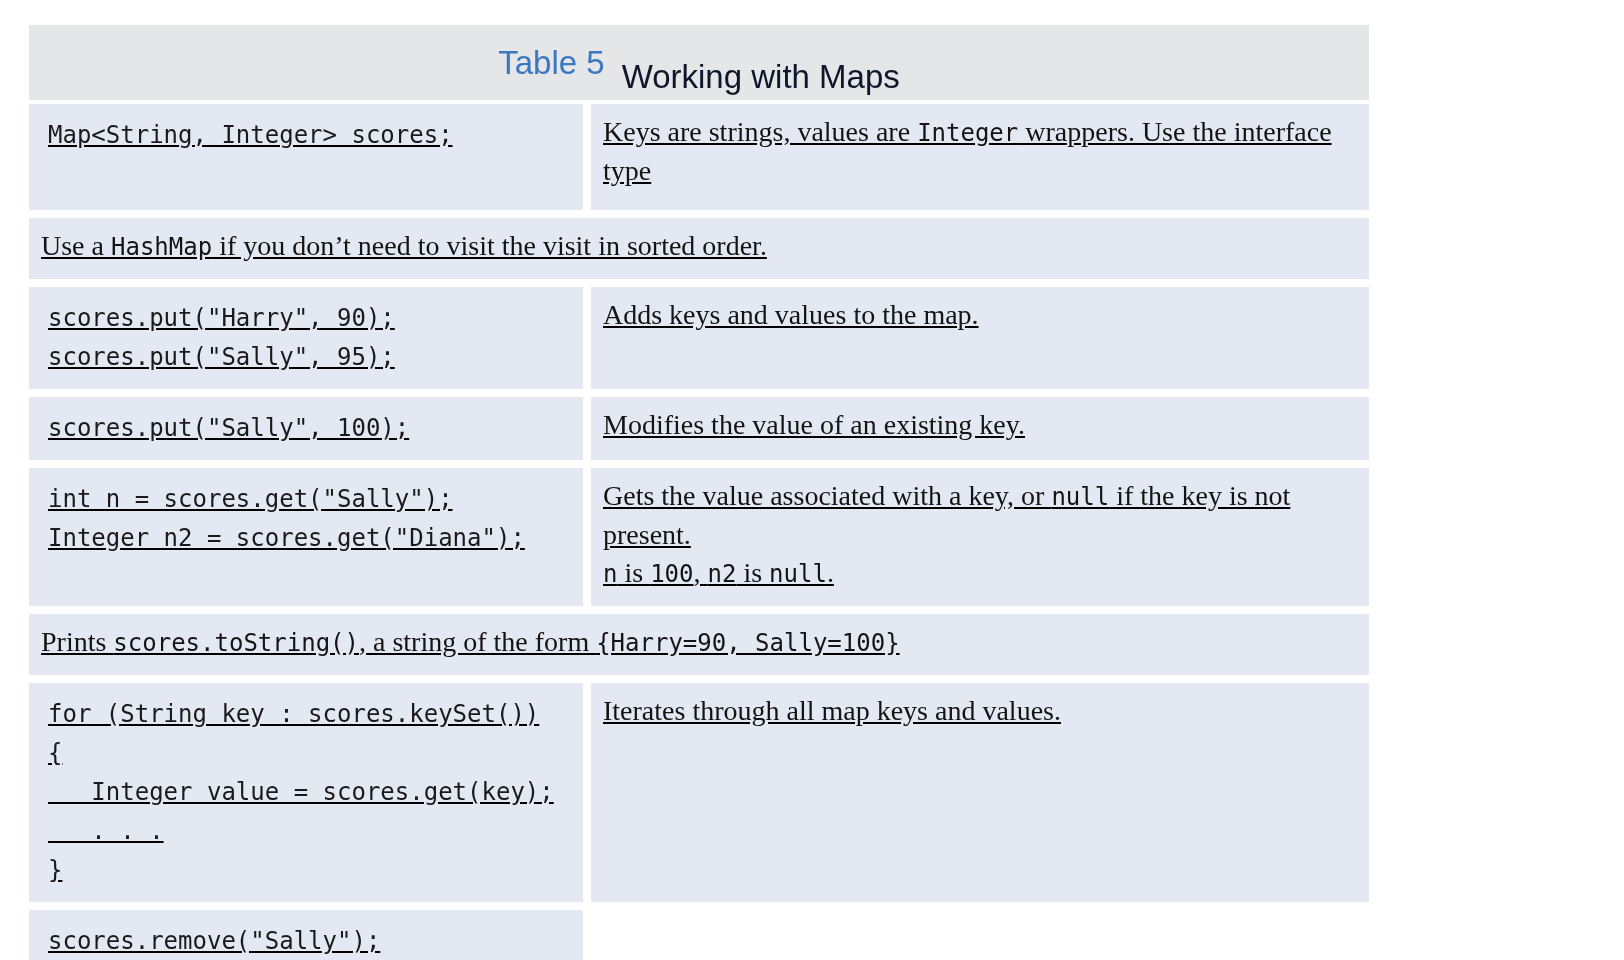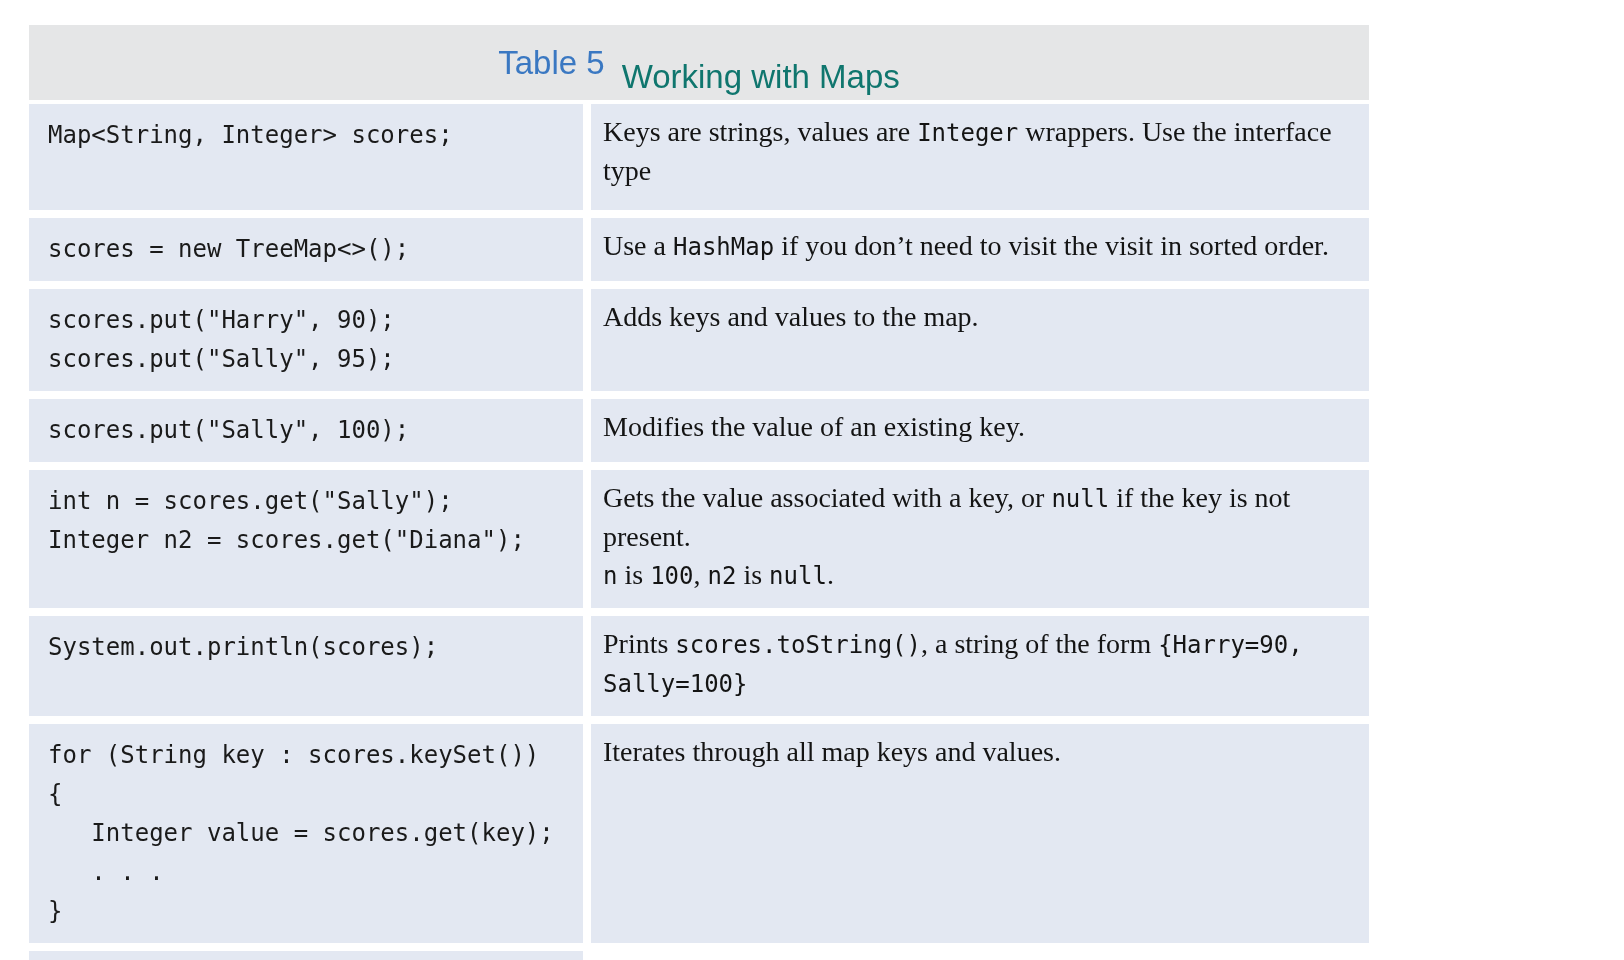--- a/index.html
+++ b/index.html
@@ -19,22 +19,22 @@
   .table-header {
     height: 75px;
     background: #e5e6e7;
     display: flex;
     align-items: center;
     justify-content: center;
     gap: 17px;
     font-size: 33px;
   }
   .tbl-label { color: #3a78c2; }
-  .tbl-title { color: #0f766e; margin-top: 28px; }
-  .row { display: flex; gap: 8px; margin-top: 8px; }
+  .tbl-title { color: #0f172a; margin-top: 28px; }
+  .row { display: flex; gap: 8px; margin-top: 8px; text-decoration: underline; }
   .row:first-child { margin-top: 4px; }
   .cell { background: #e3e8f2; }
   .code-cell {
     width: 554px;
     flex: 0 0 554px;
     padding: 12px 10px 12px 19px;
   }
   .code-cell pre {
     font-family: "DejaVu Sans Mono", monospace;
     font-size: 24px;
@@ -73,23 +73,20 @@
     <span class="tbl-title">Working with Maps</span>
   </div>
   <div id="rows">
       <div class="row">
         <div class="cell code-cell">
           <pre>Map&lt;String, Integer&gt; scores;</pre>
         </div>
         <div class="cell desc-cell"><span class="serif-text">Keys are strings, values are </span><span class="inline-code">Integer</span><span class="serif-text"> wrappers. Use the interface type</span><br></div>
       </div>
       <div class="row">
-        <div class="cell code-cell">
-          <pre>scores = new TreeMap&lt;&gt;();</pre>
-        </div>
         <div class="cell desc-cell"><span class="serif-text">Use a </span><span class="inline-code">HashMap</span><span class="serif-text"> if you don’t need to visit the visit in sorted order.</span></div>
       </div>
       <div class="row">
         <div class="cell code-cell">
           <pre>scores.put("Harry", 90);
 scores.put("Sally", 95);</pre>
         </div>
         <div class="cell desc-cell"><span class="serif-text">Adds keys and values to the map.</span></div>
       </div>
       <div class="row">
@@ -99,23 +96,20 @@
         <div class="cell desc-cell"><span class="serif-text">Modifies the value of an existing key.</span></div>
       </div>
       <div class="row">
         <div class="cell code-cell">
           <pre>int n = scores.get("Sally");
 Integer n2 = scores.get("Diana");</pre>
         </div>
         <div class="cell desc-cell"><span class="serif-text">Gets the value associated with a key, or </span><span class="inline-code">null</span><span class="serif-text"> if the key is not present.</span><br><span class="inline-code">n</span><span class="serif-text"> is </span><span class="inline-code">100</span><span class="serif-text">, </span><span class="inline-code">n2</span><span class="serif-text"> is </span><span class="inline-code">null</span><span class="serif-text">.</span></div>
       </div>
       <div class="row">
-        <div class="cell code-cell">
-          <pre>System.out.println(scores);</pre>
-        </div>
         <div class="cell desc-cell"><span class="serif-text">Prints </span><span class="inline-code">scores.toString()</span><span class="serif-text">, a string of the form </span><span class="inline-code">{Harry=90, Sally=100}</span></div>
       </div>
       <div class="row">
         <div class="cell code-cell">
           <pre>for (String key : scores.keySet())
 {
    Integer value = scores.get(key);
    . . .
 }</pre>
         </div>

